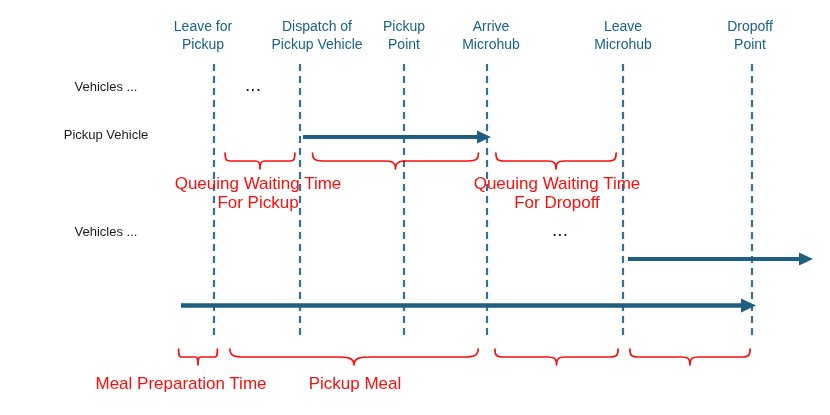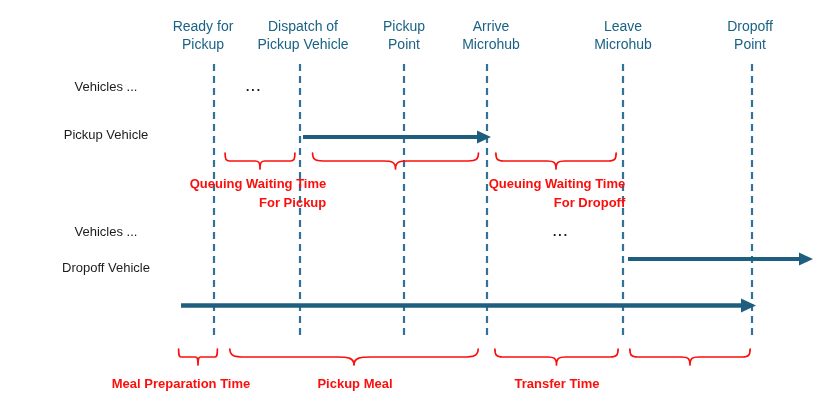--- a/index.html
+++ b/index.html
@@ -42,24 +42,23 @@
   }
   .brace{position:absolute;overflow:visible;}
   .brace path{
     stroke:var(--duration-red);
     stroke-width:1.7;fill:none;
     stroke-linecap:round;stroke-linejoin:round;
     vector-effect:non-scaling-stroke;
   }
   .duration{
     position:absolute;transform:translateX(-50%);
-    text-align:right;white-space:pre-line;
-    font-size:13px;line-height:19px;
+    text-align:center;white-space:pre-line;
+    font-size:17px;line-height:19px;
     color:var(--duration-red);
-    font-weight:bold;
   }
 </style>
 </head>
 <body>
 
 <div class="stage">
 
   <svg class="overlay" viewBox="0 0 830 415">
     <line class="dashline" x1="214" y1="64" x2="214" y2="338"></line>
     <line class="dashline" x1="300" y1="64" x2="300" y2="338"></line>
@@ -75,37 +74,36 @@
     <g>
       <line class="arrow-line" x1="628" y1="259" x2="799" y2="259"></line>
       <polygon class="arrow-head" points="799,252.6 813,259 799,265.4"></polygon>
     </g>
     <g>
       <line class="arrow-line thick" x1="181" y1="305.5" x2="741" y2="305.5"></line>
       <polygon class="arrow-head" points="741,298.5 756,305.5 741,312.5"></polygon>
     </g>
   </svg>
 
-  <div class="milestone" style="left:203px">Ready for
+  <div class="milestone" style="left:203px">Leave for
 Pickup</div>
-  <div class="milestone" style="left:303px">Dispatch of
+  <div class="milestone" style="left:317px">Dispatch of
 Pickup Vehicle</div>
   <div class="milestone" style="left:404px">Pickup
 Point</div>
   <div class="milestone" style="left:491px">Arrive
 Microhub</div>
   <div class="milestone" style="left:623px">Leave
 Microhub</div>
   <div class="milestone" style="left:750px">Dropoff
 Point</div>
 
   <div class="rowlabel" style="top:76px">Vehicles ...</div>
   <div class="rowlabel" style="top:124px">Pickup Vehicle</div>
   <div class="rowlabel" style="top:221px">Vehicles ...</div>
-  <div class="rowlabel" style="top:257px">Dropoff Vehicle</div>
 
   <div class="ellipsis" style="left:253px;top:74px">...</div>
   <div class="ellipsis" style="left:560px;top:219px">...</div>
 
   <svg class="brace" style="left:224px;top:151px;width:72px;height:20px" viewBox="0 0 200 20" preserveAspectRatio="none">
       <path d="M3 2 C3 8.5 6 10 15 10 L86 10 C96 10 100 11 100 18 C100 11 104 10 114 10 L185 10 C194 10 197 8.5 197 2"></path>
     </svg>
   <svg class="brace" style="left:310px;top:151px;width:171px;height:20px" viewBox="0 0 200 20" preserveAspectRatio="none">
       <path d="M3 2 C3 8.5 6 10 15 10 L86 10 C96 10 100 11 100 18 C100 11 104 10 114 10 L185 10 C194 10 197 8.5 197 2"></path>
     </svg>
@@ -124,15 +122,14 @@
   <svg class="brace" style="left:628px;top:347px;width:124px;height:20px" viewBox="0 0 200 20" preserveAspectRatio="none">
       <path d="M3 2 C3 8.5 6 10 15 10 L86 10 C96 10 100 11 100 18 C100 11 104 10 114 10 L185 10 C194 10 197 8.5 197 2"></path>
     </svg>
 
   <div class="duration" style="left:258px;top:174px">Queuing Waiting Time
 For Pickup</div>
   <div class="duration" style="left:557px;top:174px">Queuing Waiting Time
 For Dropoff</div>
   <div class="duration" style="left:181px;top:374px">Meal Preparation Time</div>
   <div class="duration" style="left:355px;top:374px">Pickup Meal</div>
-  <div class="duration" style="left:557px;top:374px">Transfer Time</div>
 
 </div>
 
 </body></html>

